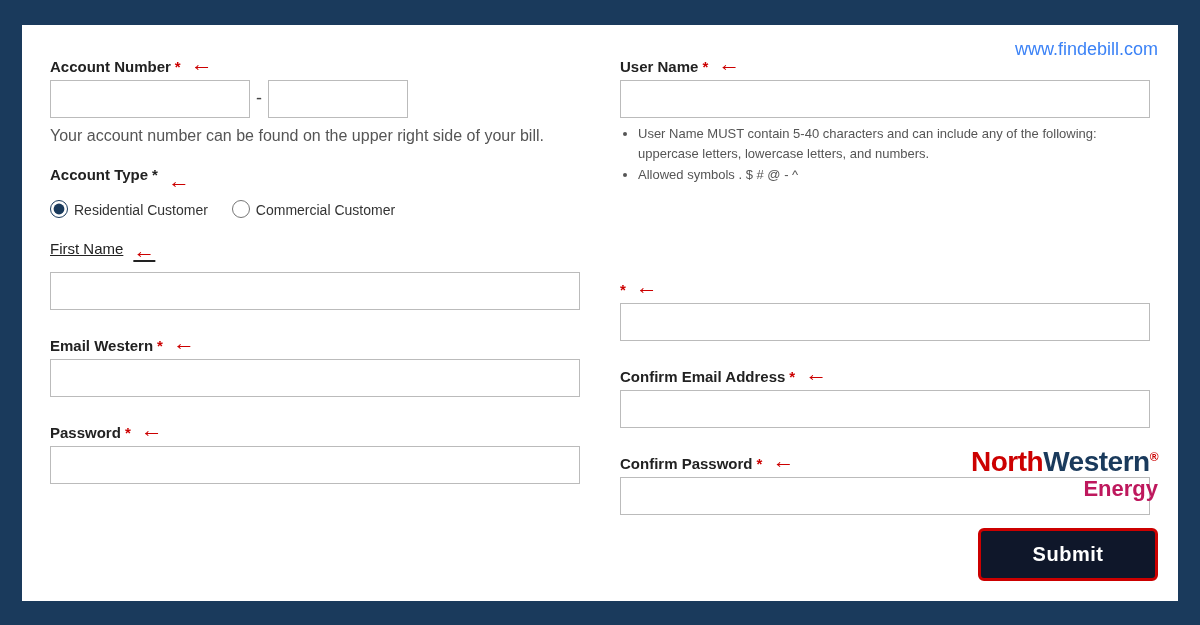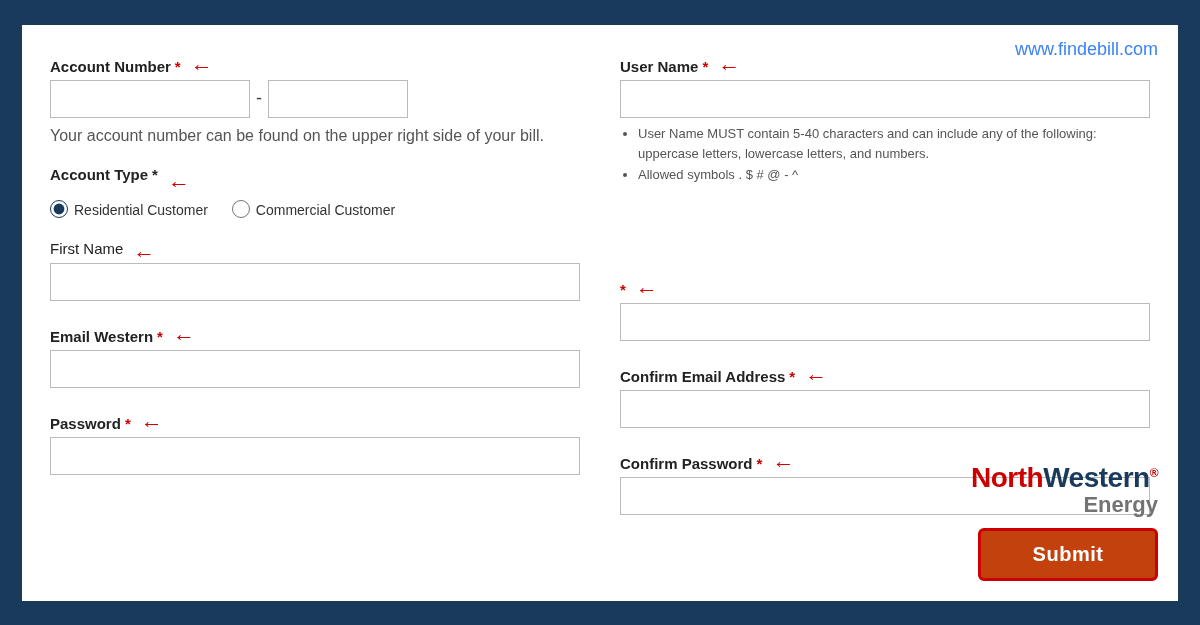--- a/index.html
+++ b/index.html
@@ -124,67 +124,68 @@
       accent-color: #1a3a5c;
       cursor: pointer;
     }
     .bottom-right-section {
       position: absolute;
       right: 20px;
       bottom: 20px;
       display: flex;
       flex-direction: column;
       align-items: flex-end;
-      gap: 10px;
+      gap: 26px;
     }
     .nw-energy-logo {
       text-align: right;
       line-height: 1.1;
     }
     .nw-energy-logo .north-western {
       font-size: 28px;
       font-weight: bold;
       color: #c00;
       letter-spacing: -0.5px;
     }
     .nw-energy-logo .north-western span {
       color: #1a3a5c;
     }
     .nw-energy-logo .energy {
       font-size: 22px;
-      color: #737373;
+      color: #be185d;
       font-weight: bold;
       display: block;
     }
     .nw-energy-logo .reg {
       font-size: 12px;
       vertical-align: super;
       color: #c00;
     }
     .submit-btn {
-      background: #c2410c;
+      background: #0f172a;
       color: #fff;
       border: 3px solid #c00;
       border-radius: 6px;
       font-size: 20px;
       font-weight: bold;
       padding: 12px 38px;
       cursor: pointer;
       width: 180px;
       text-align: center;
       letter-spacing: 0.5px;
     }
     .field-label-normal {
       font-size: 15px;
       color: #222;
-      margin-bottom: 1px;
+      margin-bottom: 10px;
       font-weight: normal;
       display: flex;
       align-items: center;
       gap: 4px;
+      text-decoration: underline;
     }
     .arrow-svg {
       display: inline-block;
       color: #c00;
       font-size: 22px;
       margin-left: 6px;
       transform: translateY(2px);
     }
   </style>
 </head>

